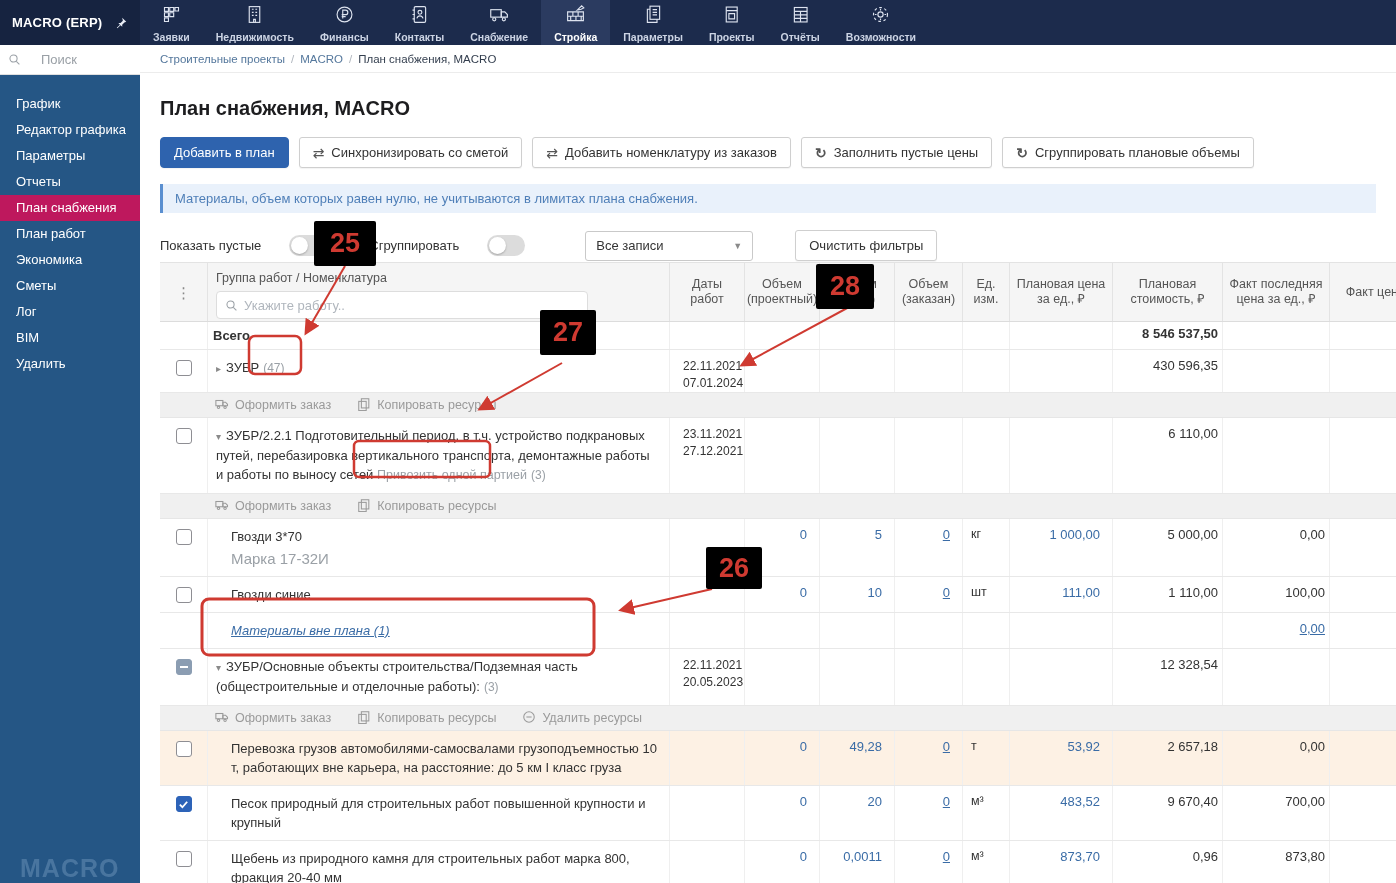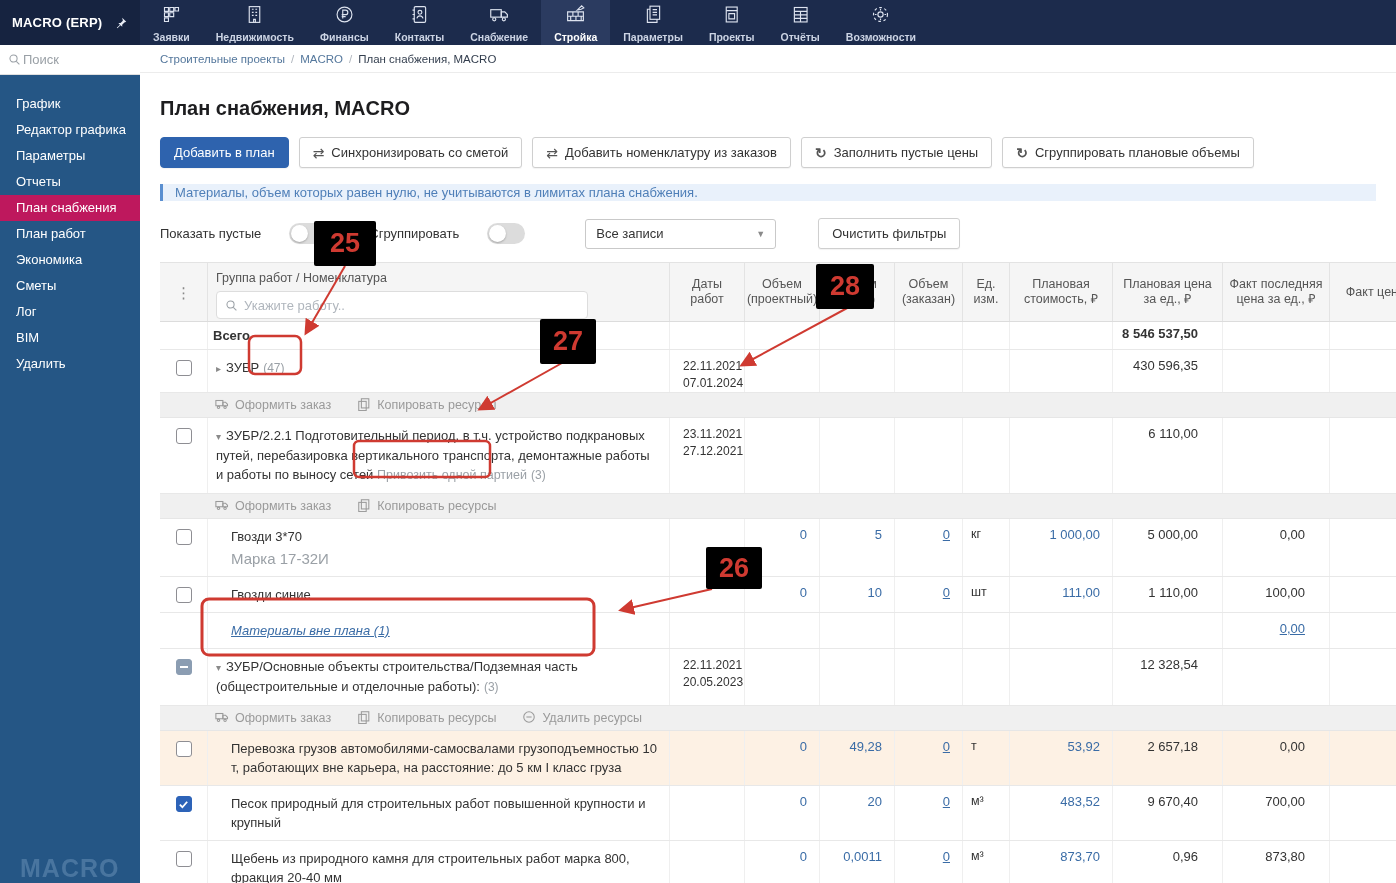--- a/index.html
+++ b/index.html
@@ -13,21 +13,21 @@
   .logo-text { font-size:13px; font-weight:bold; letter-spacing:.2px; }
   .pin { color:#e8ecf5; display:flex; }
   .nav { display:flex; height:45px; }
   .nav-item { height:45px; padding:4px 13px 3px; display:flex; flex-direction:column; align-items:center; justify-content:center; color:#ccd4e4; cursor:pointer; }
   .nav-item.active { background:#2b3b60; color:#fff; }
   .nav-item svg { width:21px; height:21px; stroke:#dde3ef; fill:none; stroke-width:1.3; }
   .nav-label { font-size:10.5px; font-weight:bold; margin-top:2px; white-space:nowrap; }
 
   
   .sidebar { position:absolute; top:45px; left:0; width:140px; height:838px; background:#255685; }
-  .side-search { height:30px; background:#fff; border-bottom:1px solid #e0e0e0; display:flex; align-items:center; padding:0 8px; gap:2px; }
+  .side-search { height:30px; background:#fff; border-bottom:1px solid #e0e0e0; display:flex; align-items:center; padding:0 8px; gap:20px; }
   .side-search svg { width:13px; height:13px; stroke:#9aa0a6; fill:none; stroke-width:1.6; flex:0 0 auto; }
   .side-search input { border:none; outline:none; width:100px; font-size:13px; color:#333; font-family:inherit; }
   .side-search input::placeholder { color:#9aa0a6; }
   .side-menu { padding-top:16px; }
   .side-item { height:26px; line-height:26px; padding-left:16px; color:#fff; font-size:13px; cursor:pointer; white-space:nowrap; }
   .side-item.active { background:#be185d; }
   .watermark { position:absolute; bottom:0px; left:20px; font-size:25px; font-weight:bold; color:rgba(140,175,210,.35); letter-spacing:1px; }
 
   
   .main { position:absolute; top:45px; left:140px; width:1256px; height:838px; }
@@ -35,26 +35,26 @@
   .bc-link { color:#54779c; cursor:pointer; }
   .bc-sep { color:#aeb4bc; }
   .bc-cur { color:#333e4e; }
   .page-title { margin:24px 0 0 20px; font-size:20px; font-weight:bold; color:#1d1d1f; }
   .btn-row { display:flex; gap:10px; margin:17px 0 0 20px; align-items:center; }
   .btn { height:31px; display:inline-flex; align-items:center; gap:7px; border-radius:3px; font-size:13px; padding:8px 13px; cursor:pointer; background:#fff; border:1px solid #cfcfcf; color:#333; box-shadow:0 1px 1px rgba(0,0,0,.05); white-space:nowrap; }
   .btn-primary { background:#2e63ae; border:1px solid #2e63ae; color:#fff; border-radius:4px; }
   .bicon { color:#555; font-size:14px; line-height:1; }
   .bicon.sync::before { content:"⇄"; }
   .bicon.refresh::before { content:"↻"; font-weight:bold; }
-  .notice { margin:16px 20px 0 20px; background:#e9f1fb; border-left:3px solid #5a8fd0; color:#4f7fb8; font-size:13px; padding:1px 12px; }
+  .notice { margin:16px 20px 0 20px; background:#e9f1fb; border-left:3px solid #5a8fd0; color:#4f7fb8; font-size:13px; padding:7px 12px; }
   .filter-row { margin:17px 0 0 20px; display:flex; align-items:center; gap:28px; }
   .f-label { font-size:13px; color:#333; }
   .toggle { width:38px; height:21px; border-radius:11px; background:#dcdcdc; position:relative; cursor:pointer; flex:0 0 auto; margin-right:14px; }
   .toggle .knob { position:absolute; left:2px; top:2px; width:17px; height:17px; background:#fff; border-radius:50%; box-shadow:0 1px 2px rgba(0,0,0,.25); }
-  .select { width:191px; height:30px; border:1px solid #c9c9c9; border-radius:3px; display:flex; align-items:center; justify-content:space-between; padding:0 10px; font-size:13px; color:#333; cursor:pointer; margin-left:18px; }
+  .select { width:168px; height:30px; border:1px solid #c9c9c9; border-radius:3px; display:flex; align-items:center; justify-content:space-between; padding:0 10px; font-size:13px; color:#333; cursor:pointer; margin-left:18px; }
   .select .car { color:#8a8a8a; font-size:9px; }
   .btn-clear { margin-left:14px; }
 
   
   .table-wrap { position:absolute; top:217px; left:20px; width:1236px; bottom:0; overflow:hidden; }
   .tgrid { display:grid; grid-template-columns:48px 462px 75px 75px 75px 68px 47px 103px 110px 107px 120px; width:1290px; }
   .thead { background:#f5f5f5; border-top:1px solid #e3e3e3; border-bottom:1px solid #dcdcdc; height:60px; }
   .th { border-right:1px solid #e3e3e3; font-size:12.5px; color:#555; display:flex; align-items:center; justify-content:center; text-align:center; padding:4px 6px; line-height:15px; }
   .th-name { flex-direction:column; align-items:flex-start; justify-content:flex-start; text-align:left; padding:8px 8px 0 8px; }
   .combo { margin-top:5px; width:372px; height:28px; background:#fff; border:1px solid #ddd; border-radius:4px; display:flex; align-items:center; padding:0 8px; gap:6px; }
@@ -71,21 +71,21 @@
   .cb .bar { width:8px; height:2px; background:#fff; }
   .c-name { font-size:13px; color:#333; line-height:19px; padding:8px 10px 8px 23px; }
   .c-name.grp { padding-left:8px; }
   .caret { color:#8a8a8a; font-size:10px; margin-right:5px; }
   .count { color:#9aa0a6; font-size:12px; margin-left:4px; }
   .tag { color:#9aa0a6; font-size:12.5px; }
   .subtitle { color:#9aa0a6; font-size:15px; margin-top:3px; }
   .c-dates { font-size:12px; color:#333; line-height:17px; padding-left:13px; }
   .num { text-align:right; padding-right:12px; font-size:13px; color:#3a6ca6; }
   .num u { text-decoration:underline; }
-  .numd { text-align:right; padding-right:24px; font-size:13px; color:#333; }
+  .numd { text-align:right; padding-right:4px; font-size:13px; color:#333; }
   .c-unit { font-size:12.5px; color:#333; padding-left:8px; }
   .r-total .c-name { font-weight:bold; padding:4px 0 4px 5px; }
   .r-total .numd { font-weight:bold; padding-top:4px !important; }
   .r-total > div { padding-top:4px; }
   .hl > div { background:#fdf1e4; }
   .arow { background:#f0f0f0; border-bottom:1px solid #e6e6e6; height:25px; display:flex; align-items:center; gap:26px; padding-left:55px; width:1290px; }
   .abtn { display:inline-flex; align-items:center; gap:6px; color:#9a9a9a; font-size:12.5px; cursor:pointer; }
   .abtn svg { width:14px; height:14px; stroke:#9a9a9a; fill:none; stroke-width:1.2; }
   .link-blue { color:#3a6ca6; font-style:italic; text-decoration:underline; font-size:13px; cursor:pointer; }
   .fact-link { color:#3a6ca6; text-decoration:underline; cursor:pointer; }
@@ -271,22 +271,22 @@
                 <line x1="12.8" y1="12.8" x2="17.5" y2="17.5"></line>
               </svg>
             <input placeholder="Укажите работу.." style="">
           </span>
         </div>
         <div class="th">Даты работ</div>
         <div class="th">Объем (проектный)</div>
         <div class="th">Объем (план)</div>
         <div class="th">Объем (заказан)</div>
         <div class="th">Ед. изм.</div>
+        <div class="th">Плановая цена за ед., ₽</div>
         <div class="th">Плановая стоимость, ₽</div>
-        <div class="th">Плановая цена за ед., ₽</div>
         <div class="th">Факт последняя цена за ед., ₽</div>
         <div class="th">Факт цен ед., ₽</div>
       </div>
       <div id="tbody">
           <div class="tgrid trow r-total">
             <div class="c-check"></div>
             <div class="c-name"><span>Всего</span></div>
             <div class="c-dates"></div>
             <div class="num"></div>
             <div class="num"></div>
@@ -519,18 +519,18 @@
       </defs>
       <rect x="249" y="336" width="52" height="38" rx="6" fill="none" stroke="#cf3a31" stroke-width="2.5"></rect>
       <rect x="354" y="441" width="136" height="36" rx="5" fill="none" stroke="#cf3a31" stroke-width="2.5"></rect>
       <rect x="202" y="599" width="392" height="56" rx="7" fill="none" stroke="#cf3a31" stroke-width="3"></rect>
       <line x1="345" y1="266" x2="306" y2="333" stroke="#cf3a31" stroke-width="2" marker-end="url(#arr)"></line>
       <line x1="562" y1="363" x2="480" y2="409" stroke="#cf3a31" stroke-width="2" marker-end="url(#arr)"></line>
       <line x1="862" y1="300" x2="742" y2="365" stroke="#cf3a31" stroke-width="2" marker-end="url(#arr)"></line>
       <line x1="712" y1="589" x2="621" y2="610" stroke="#cf3a31" stroke-width="2" marker-end="url(#arr)"></line>
     </svg>
     <div class="ann-num" style="left:314px; top:221px; width:62px; height:45px;">25</div>
-    <div class="ann-num" style="left:540px; top:319px; width:56px; height:45px;">27</div>
+    <div class="ann-num" style="left:540px; top:310px; width:56px; height:45px;">27</div>
     <div class="ann-num" style="left:816px; top:264px; width:58px; height:45px;">28</div>
     <div class="ann-num" style="left:706px; top:547px; width:56px; height:42px;">26</div>
   </div>
 
 </div>
 
 </body></html>

